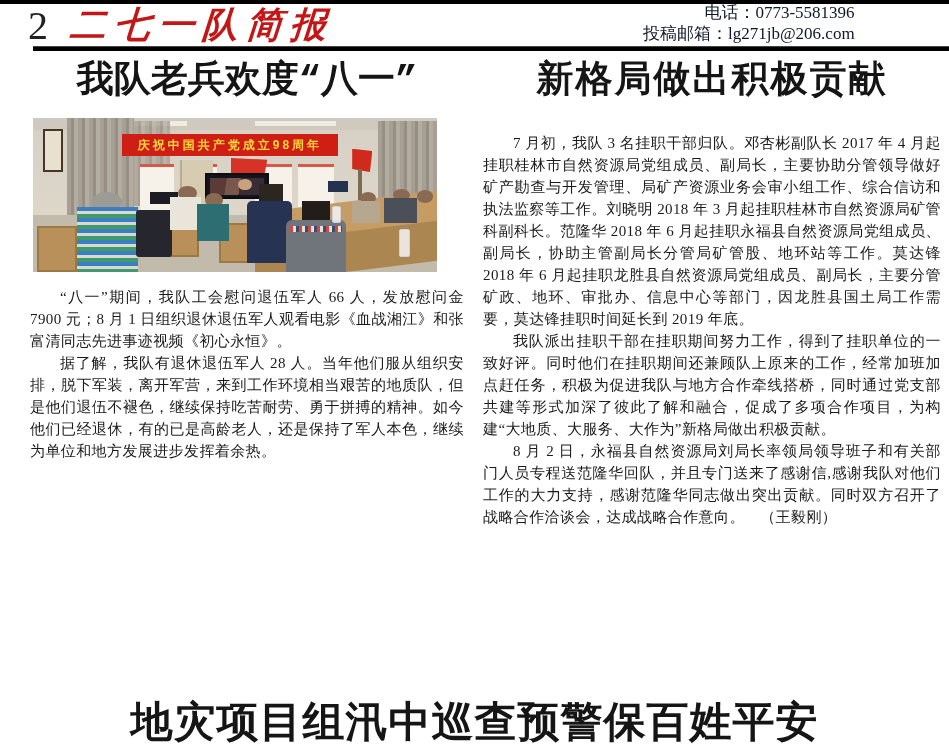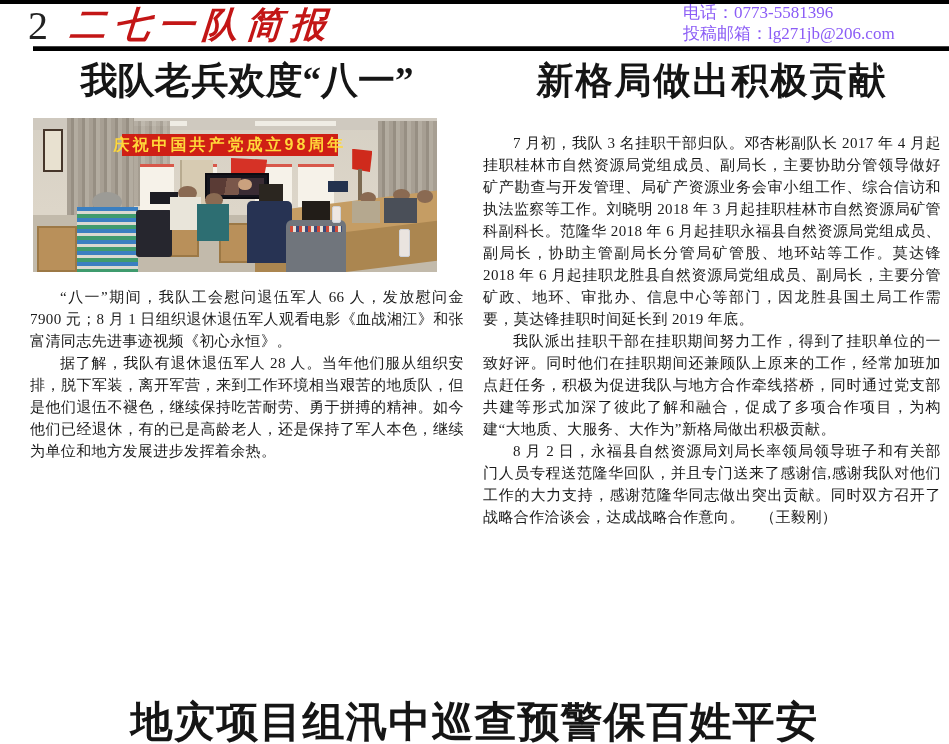--- a/index.html
+++ b/index.html
@@ -2,27 +2,27 @@
 <html><head>
 <meta charset="utf-8">
 <style>
   html,body{margin:0;padding:0;background:#ffffff;}
   .page{position:relative;width:949px;height:744px;background:#fff;overflow:hidden;
         font-family:"Liberation Serif","DejaVu Serif",serif;color:#1a1a1a;}
   .top-bar{position:absolute;left:0;top:0;width:100%;height:4px;background:#000;}
   .page-num{position:absolute;left:28px;top:2px;font-size:40px;color:#222;}
   .masthead{position:absolute;left:70px;top:1px;font-size:36px;font-weight:bold;font-style:italic;
             color:#c31616;letter-spacing:8px;transform:skewX(-4deg);white-space:nowrap;}
-  .contact{position:absolute;left:683px;top:2px;font-size:17px;line-height:21px;color:#8b5cf6;}
+  .contact{position:absolute;left:643px;top:2px;font-size:17px;line-height:21px;color:#0f172a;text-align:right;}
   .header-rule{position:absolute;left:33px;top:46px;width:916px;height:5px;
                background:linear-gradient(#444 0 20%,#000 20% 100%);}
   .col{position:absolute;top:58px;}
   .col-left{left:30px;width:434px;}
   .col-right{left:483px;width:458px;}
-  .article-title{margin:0;font-family:Liberation Serif, serif;
+  .article-title{margin:0;font-family:Liberation Mono, monospace;
                  font-weight:800;font-size:37px;line-height:46px;text-align:center;
                  color:#151515;white-space:nowrap;}
   .body-text p{margin:0;font-size:15px;line-height:22px;text-align:justify;
                text-indent:2em;letter-spacing:0.4px;}
   .col-right .article-title{margin-bottom:28px;letter-spacing:2px;}
   .bottom-headline{position:absolute;left:0;top:694px;width:100%;text-align:center;
                    font-family:"Liberation Sans","DejaVu Sans",sans-serif;
                    font-weight:800;font-size:42px;color:#151515;letter-spacing:1px;}
 
   
@@ -32,21 +32,21 @@
   .ph-ceiling{left:0;top:0;width:100%;height:8%;background:#cfc9bf;}
   .ph-light1{left:18%;top:2%;width:20%;height:3%;background:#efece4;}
   .ph-light2{left:55%;top:2%;width:20%;height:3%;background:#efece4;}
   .ph-frame{left:2.5%;top:7%;width:5%;height:28%;background:#e8e1d0;border:2px solid #46362a;box-sizing:border-box;}
   .ph-curtain{background:repeating-linear-gradient(90deg,#a79f93 0 4px,#978f83 4px 7px,#b3aca0 7px 11px);}
   .ph-curtain.l1{left:8.5%;top:0;width:16.5%;height:63%;}
   .ph-curtain.l2{left:25%;top:2%;width:9%;height:55%;opacity:.8;}
   .ph-curtain.r{left:85.5%;top:2%;width:14.5%;height:62%;}
   .ph-banner{left:22%;top:10.5%;width:53.5%;height:14.5%;background:#cf1f15;
              display:flex;align-items:center;justify-content:center;}
-  .ph-banner span{position:static;color:#ffd83a;font-weight:bold;font-size:16px;
+  .ph-banner span{position:static;color:#ffd83a;font-weight:bold;font-size:12px;
                   letter-spacing:3px;white-space:nowrap;font-family:"Liberation Sans",sans-serif;}
   .ph-party-flag{left:49%;top:26%;width:9%;height:13%;background:#d63226;
                  clip-path:polygon(0 0,100% 8%,92% 85%,0 100%);}
   .ph-poster{background:#f6f2e9;border-top:3px solid #d8584a;box-sizing:border-box;}
   .ph-poster.p1{left:26.5%;top:30%;width:8.5%;height:30%;}
   .ph-poster.p2{left:36.5%;top:30%;width:9%;height:30%;}
   .ph-poster.p3{left:55%;top:30%;width:9%;height:28%;}
   .ph-poster.p4{left:65.5%;top:30%;width:9%;height:28%;}
   .ph-ac{left:36.5%;top:27%;width:8%;height:38%;background:#d7cbb2;
          border-left:2px solid #b8ab90;box-sizing:border-box;}

